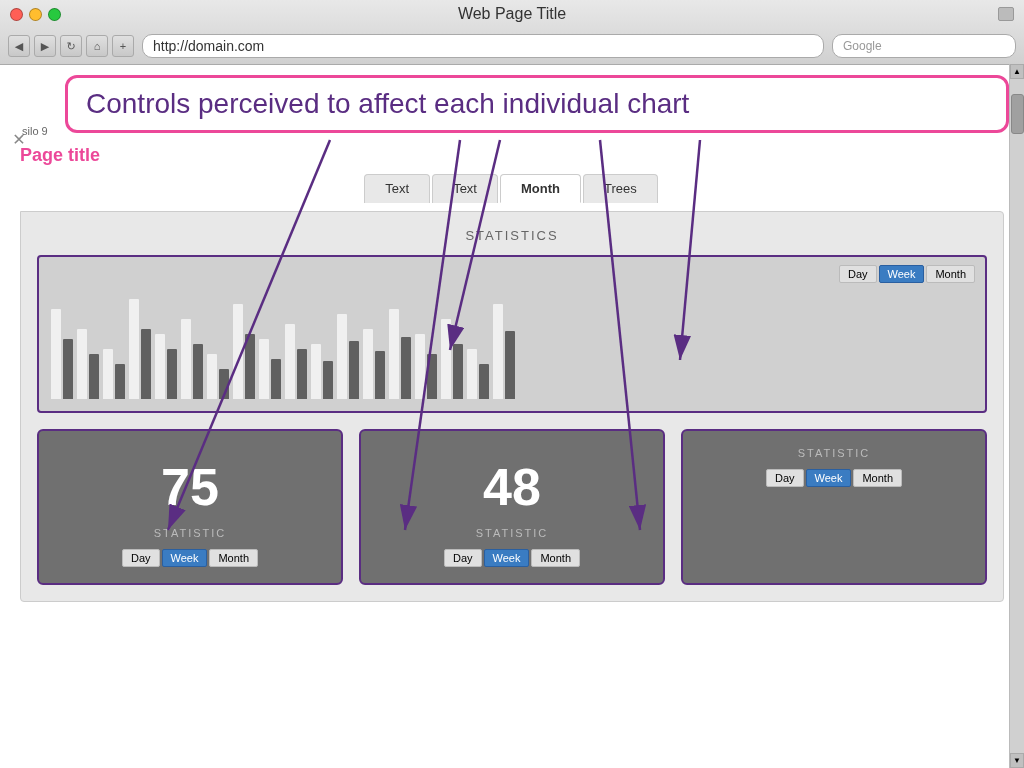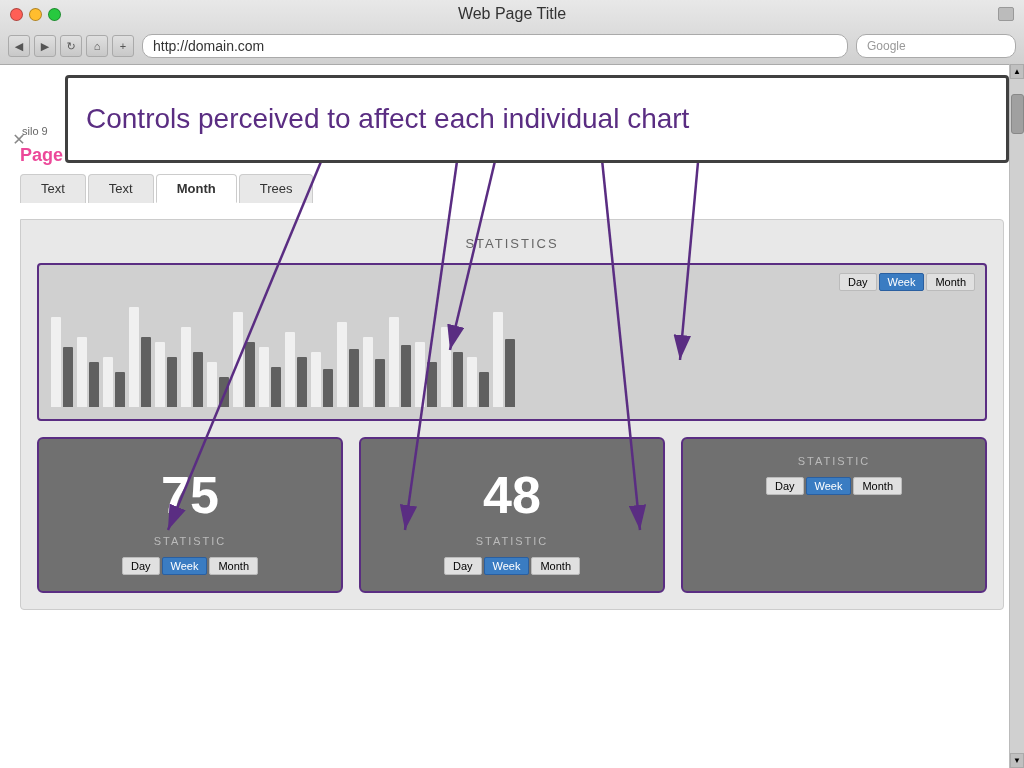--- a/index.html
+++ b/index.html
@@ -90,21 +90,21 @@
       background: white;
       padding: 0 10px;
       font-size: 14px;
       color: #333;
       display: flex;
       align-items: center;
       margin: 0 4px;
     }
 
     .search-bar {
-      width: 160px;
+      width: 184px;
       height: 24px;
       border: 1px solid #aaa;
       border-radius: 10px;
       background: white;
       padding: 0 10px;
       font-size: 12px;
       color: #999;
       display: flex;
       align-items: center;
     }
@@ -118,24 +118,24 @@
       overflow-y: auto;
       position: relative;
     }
 
     
     .annotation-box {
       position: absolute;
       top: 10px;
       left: 65px;
       right: 15px;
-      border: 3px solid #404040;
-      border-radius: 4px;
+      border: 3px solid #ec4899;
+      border-radius: 12px;
       background: white;
-      padding: 25px 18px;
+      padding: 10px 18px;
       z-index: 100;
     }
 
     .annotation-text {
       font-size: 28px;
       color: #5a2d82;
       font-weight: normal;
     }
 
     
@@ -176,21 +176,22 @@
     .page-description {
       font-size: 14px;
       color: #333;
       margin-bottom: 16px;
     }
 
     
     .tabs {
       display: flex;
       border-bottom: none;
-      margin-bottom: 16px;
+      margin-bottom: 8px;
+      justify-content: center;
     }
 
     .tab {
       padding: 6px 20px;
       border: 1px solid #ccc;
       border-bottom: none;
       background: #e8e8e8;
       font-size: 13px;
       cursor: pointer;
       color: #333;

